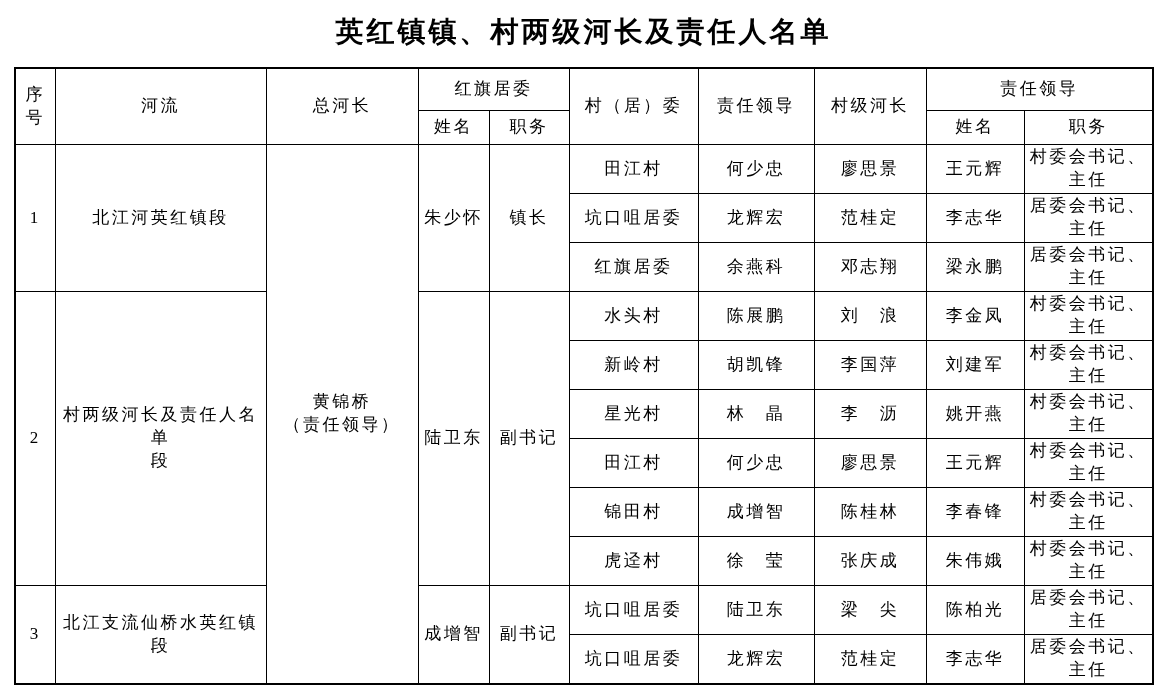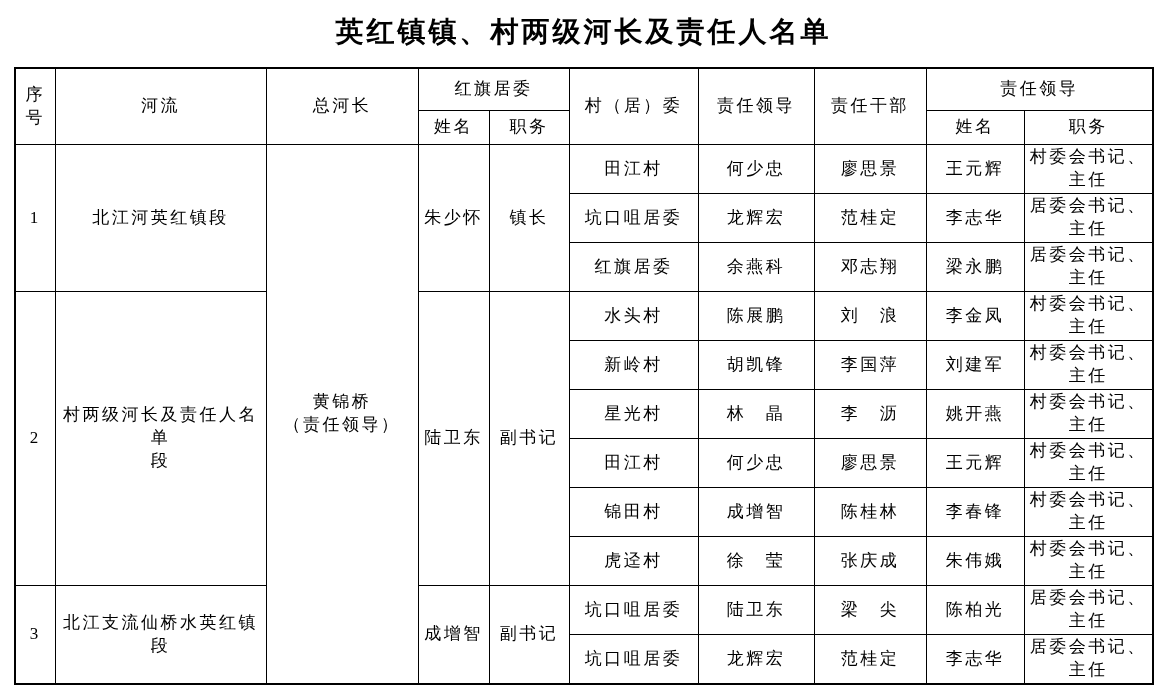--- a/index.html
+++ b/index.html
@@ -75,21 +75,21 @@
     <tbody>
 
       <tr class="hrow1">
         <td rowspan="2">序
 号</td>
         <td rowspan="2">河流</td>
         <td rowspan="2">总河长</td>
         <td colspan="2">红旗居委</td>
         <td rowspan="2">村（居）委</td>
         <td rowspan="2">责任领导</td>
-        <td rowspan="2">责任干部</td>
+        <td rowspan="2">村级河长</td>
         <td colspan="2">责任领导</td>
       </tr>
 
       <tr class="hrow2">
         <td>姓名</td>
         <td>职务</td>
         <td>姓名</td>
         <td>职务</td>
       </tr>
 

